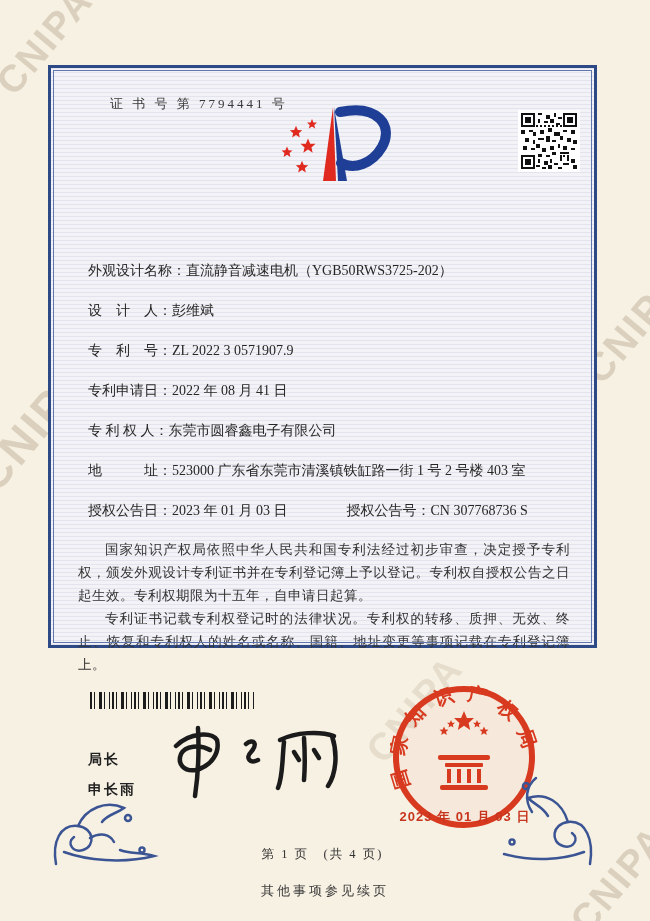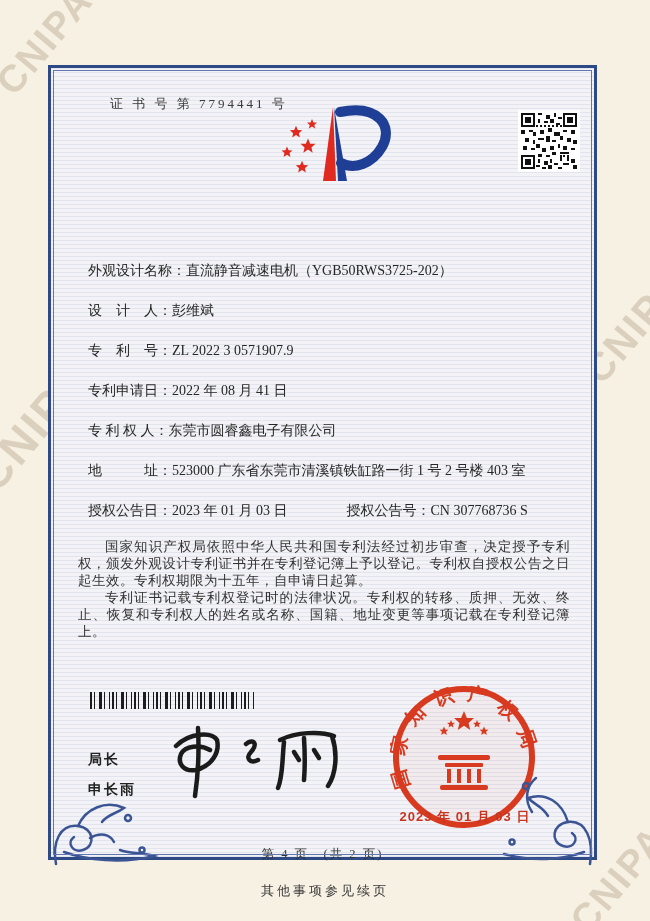--- a/index.html
+++ b/index.html
@@ -16,21 +16,21 @@
     font-family:"Liberation Sans",sans-serif;
     font-weight:bold;
     color:rgba(178,160,132,0.40);
     transform:rotate(-50deg);
     letter-spacing:2px;
     pointer-events:none;
     white-space:nowrap;
   }
   
   .frame {
-    position:absolute; left:48px; top:65px; width:549px; height:795px;
+    position:absolute; left:48px; top:65px; width:549px; height:583px;
     border:3px solid #2e4a86;
     background:
       repeating-linear-gradient(180deg, rgba(120,135,178,0.14) 0px, rgba(120,135,178,0.14) 1px, transparent 1px, transparent 4px),
       #f3f3f7;
   }
   .frame::after {
     content:""; position:absolute; inset:2px;
     border:1px solid #5f77ae; pointer-events:none;
   }
   .abs { position:absolute; }
@@ -41,21 +41,21 @@
     left:0; top:118px; width:100%; text-align:center;
     font-size:30px; font-weight:bold; letter-spacing:7px; color:#181818;
   }
   .fields { left:37px; top:194px; width:500px; }
   .frow { height:40px; font-size:14px; color:#262626; white-space:nowrap; }
   .frow .lab { color:#262626; }
   .frow .val { color:#262626; }
   .grant .g1 { display:inline-block; width:255px; }
   .paras { left:27px; top:470px; width:492px; }
   .paras p {
-    font-size:13.5px; line-height:17px; color:#333;
+    font-size:13.5px; line-height:23px; color:#333;
     text-indent:2em; letter-spacing:0.5px; text-align:justify;
   }
   .barcode {
     left:39px; top:624px; width:164px; height:17px;
     background:repeating-linear-gradient(90deg,
       #1c1c1c 0 2px, transparent 2px 4px,
       #1c1c1c 4px 5px, transparent 5px 9px,
       #1c1c1c 9px 12px, transparent 12px 14px,
       #1c1c1c 14px 15px, transparent 15px 19px,
       #1c1c1c 19px 20px, transparent 20px 22px);
@@ -274,16 +274,16 @@
     <g fill="none" stroke="#3b5494" stroke-width="2.5" stroke-linecap="round">
       <path d="M 6,96 C 2,72 10,52 28,54 C 44,56 46,74 33,78 C 23,81 16,71 24,65"></path>
       <path d="M 28,54 C 34,34 50,24 68,30 C 60,38 54,38 48,48"></path>
       <path d="M 12,84 C 34,92 64,94 92,86"></path>
       <path d="M 60,10 C 70,18 72,32 64,44"></path>
       <circle cx="70" cy="18" r="3"></circle>
       <circle cx="84" cy="74" r="2.5"></circle>
     </g>
   </svg>
 
-  <div class="abs pgfoot">第 4 页　(共 2 页)</div>
+  <div class="abs pgfoot">第 1 页　(共 4 页)</div>
 </div>
 
 <div class="note">其他事项参见续页</div>
 
 </body></html>

